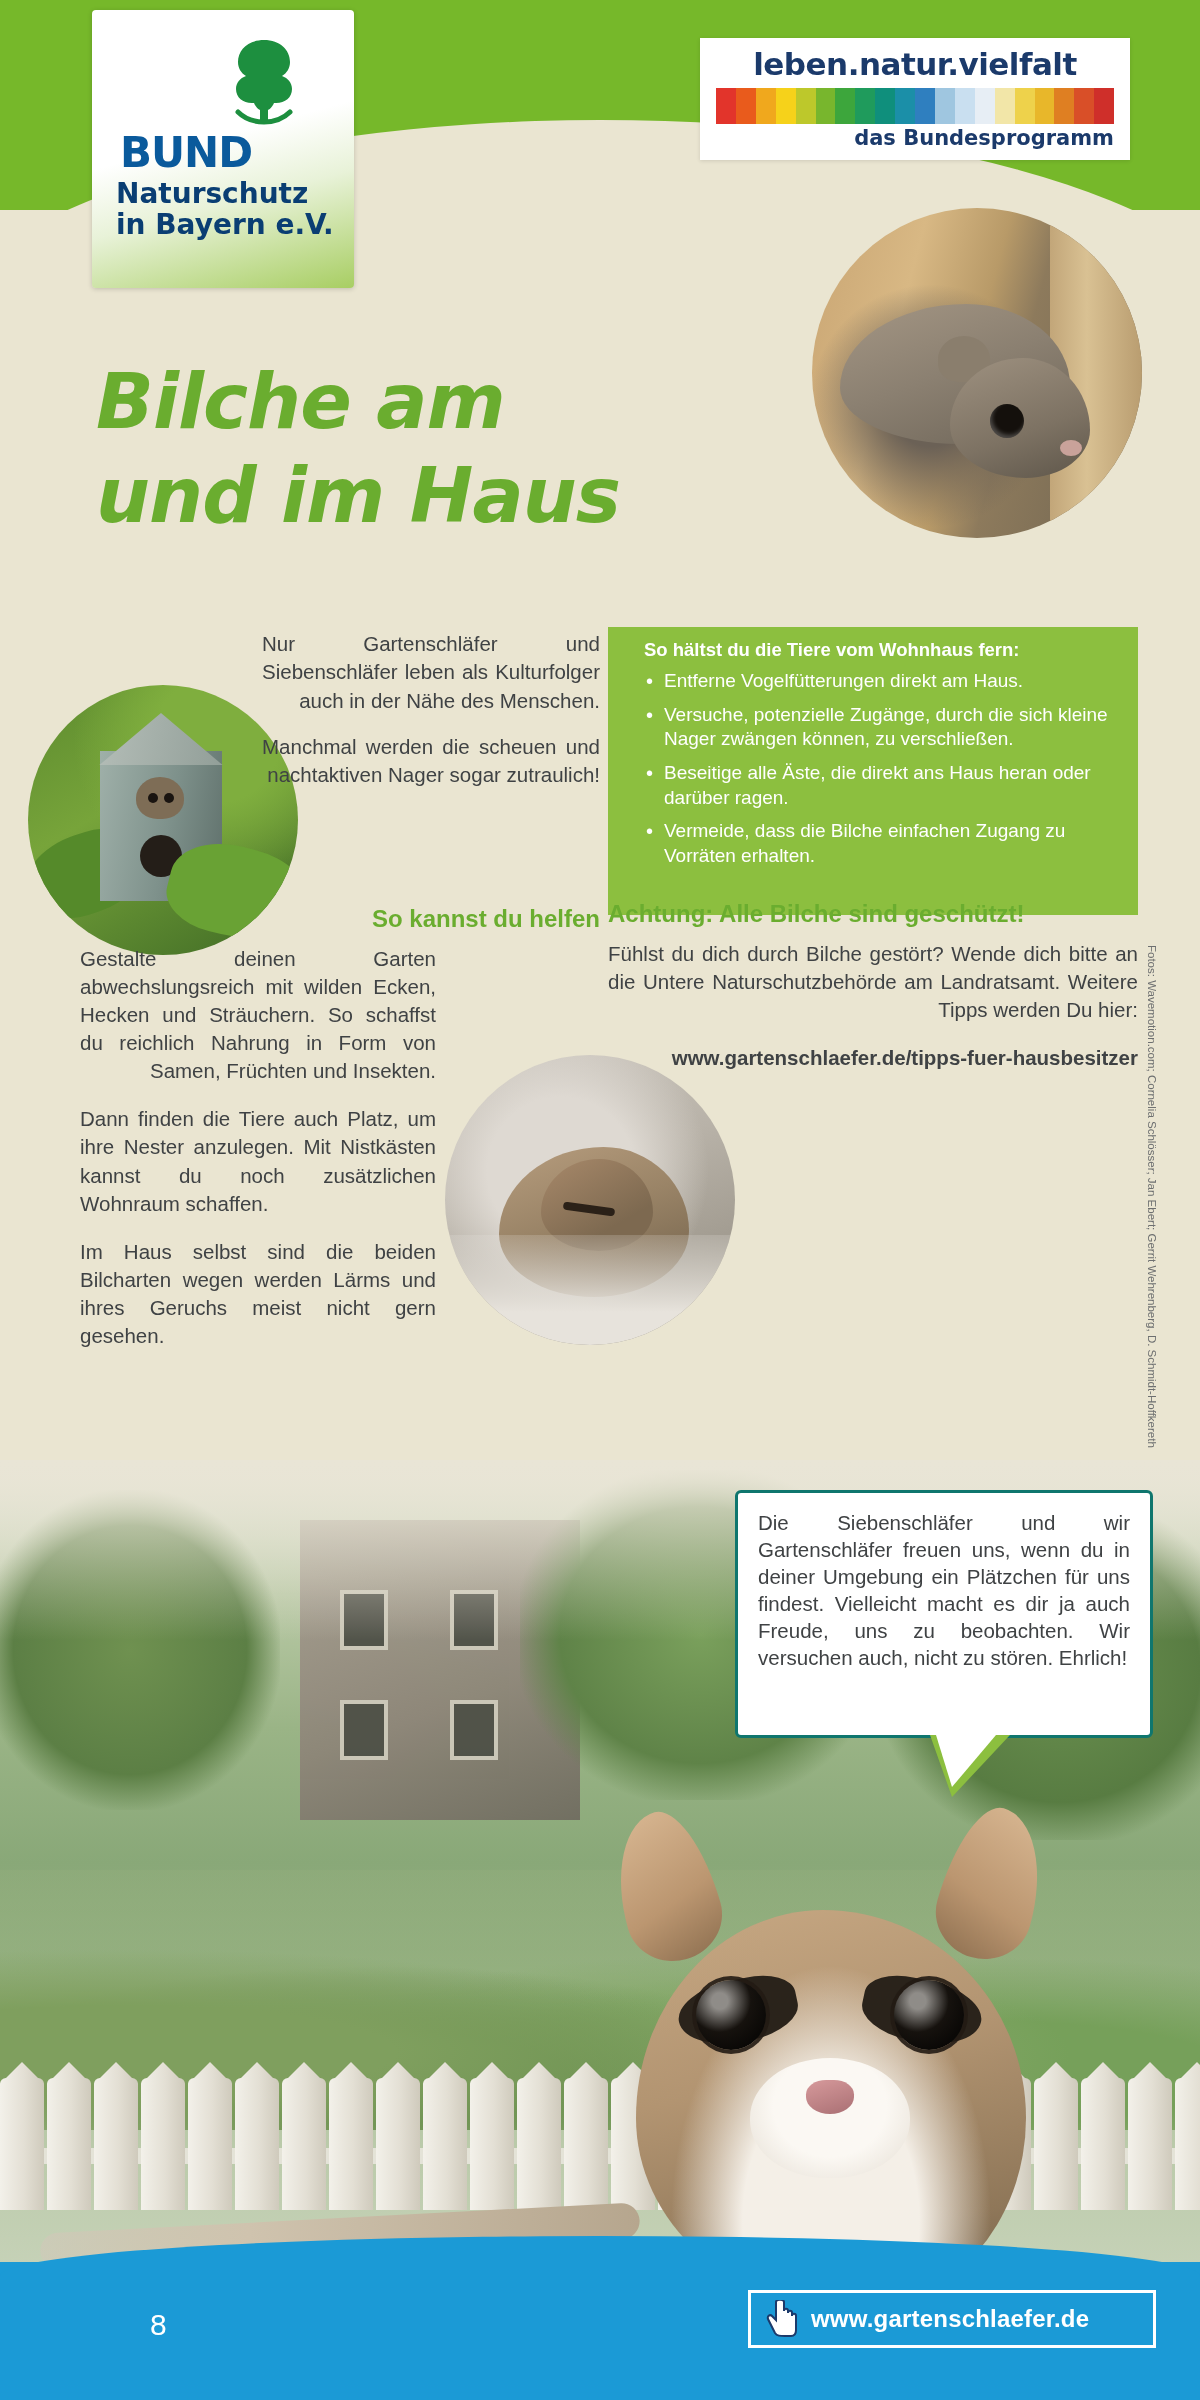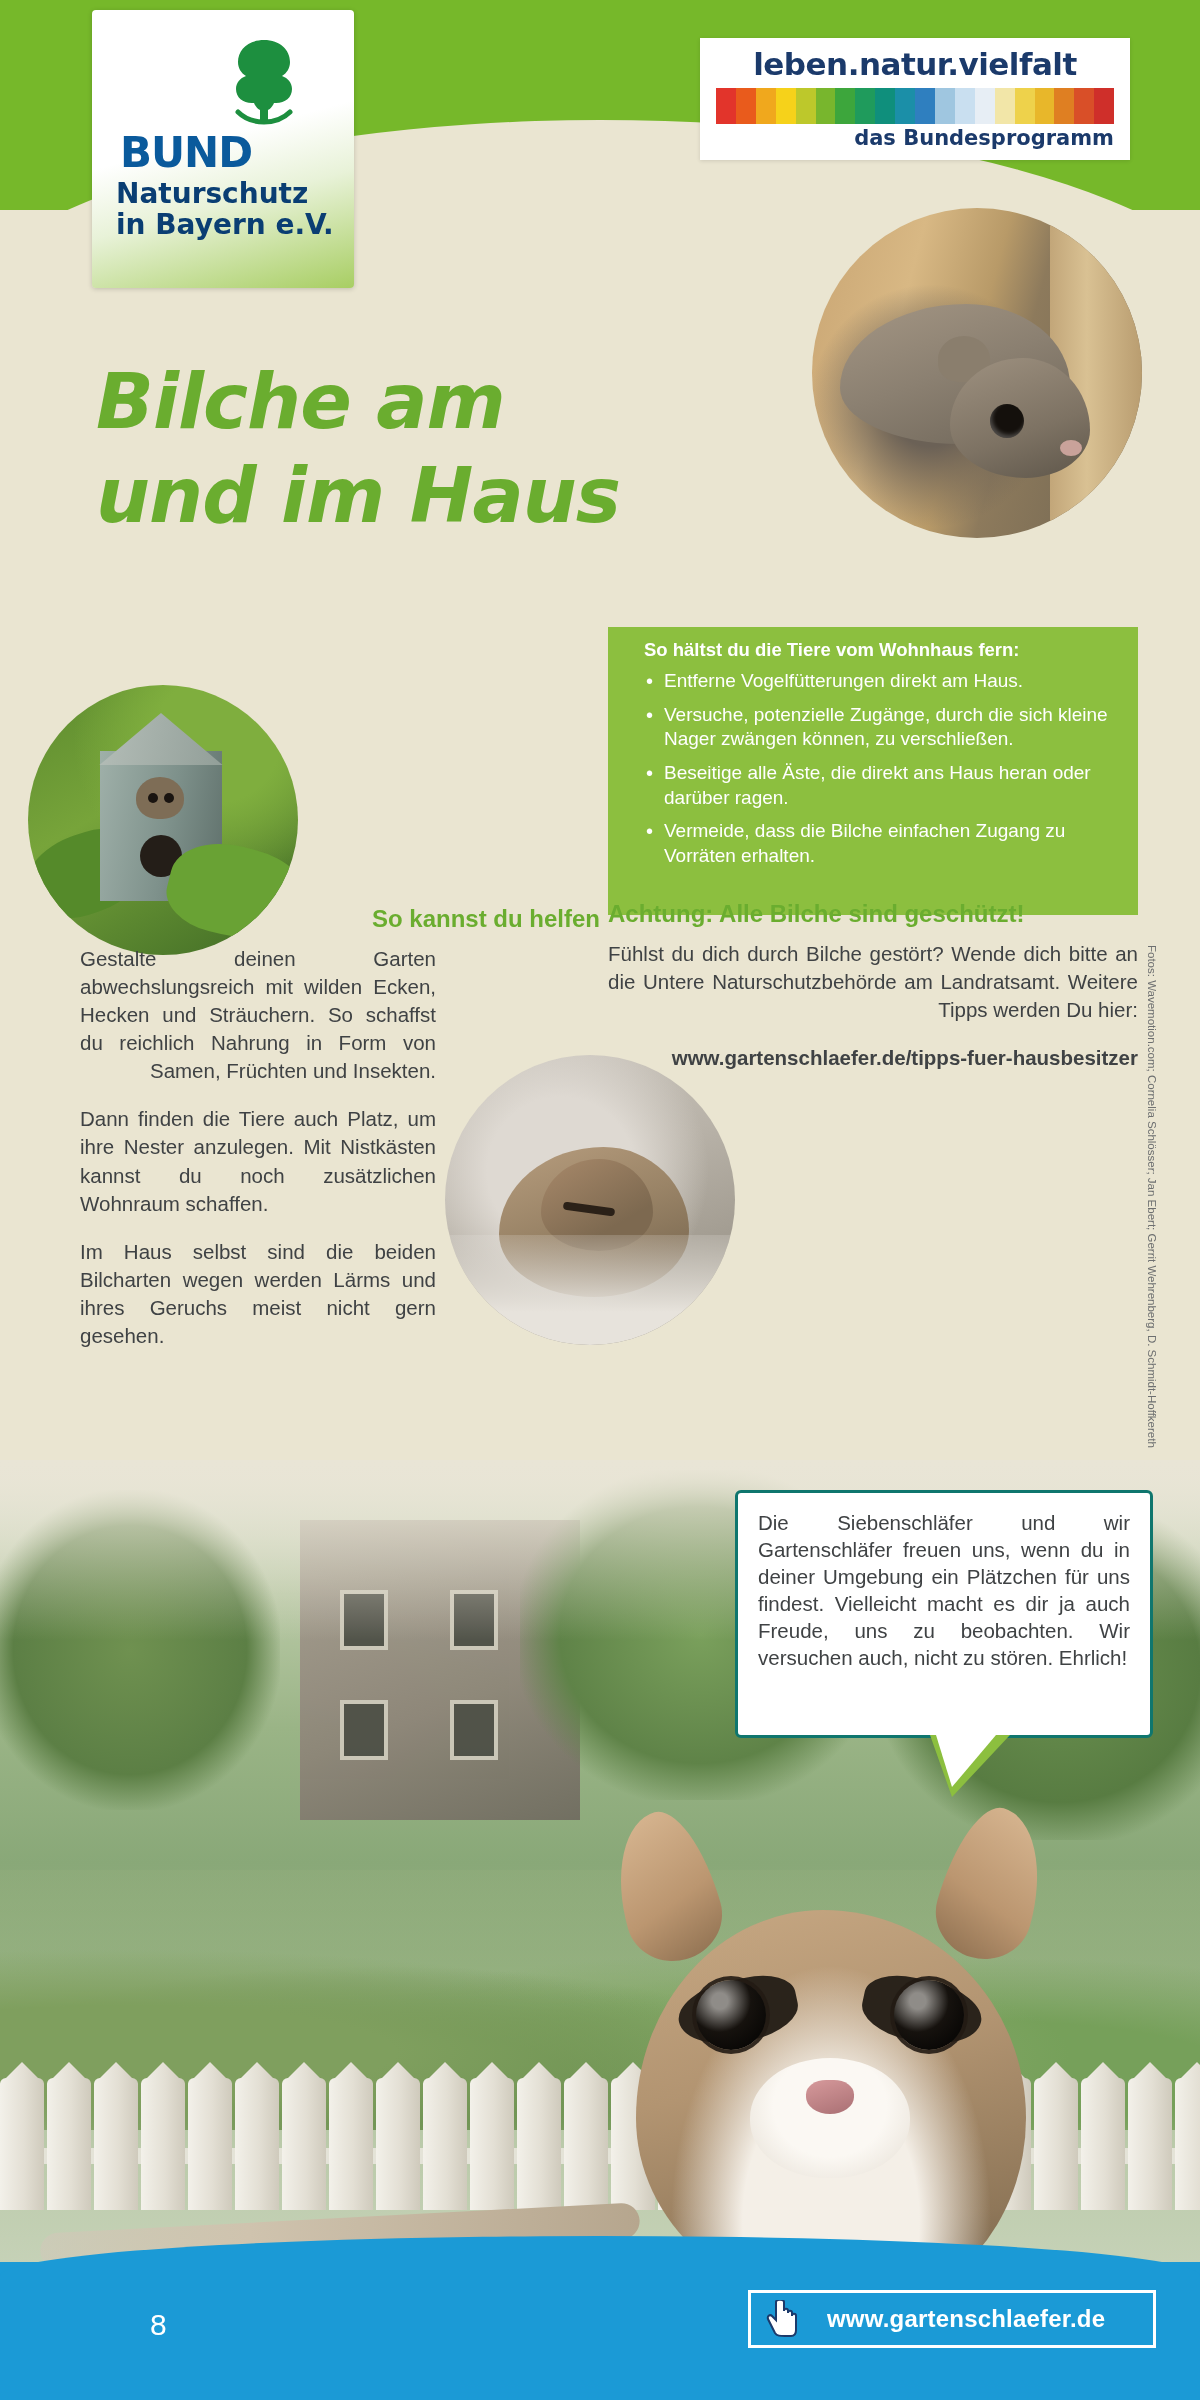--- a/index.html
+++ b/index.html
@@ -412,21 +412,21 @@
 
   
   .page-num {
     position: absolute; top: 2308px; left: 150px;
     font-size: 30px; color: #ffffff; font-weight: normal;
   }
   .url-box {
     position: absolute; top: 2290px; left: 748px;
     width: 408px; height: 58px;
     background: #1b9ad6; border: 3px solid #ffffff;
-    display: flex; align-items: center; gap: 28px;
+    display: flex; align-items: center; gap: 12px;
     padding-left: 14px;
   }
   .url-box .cursor-icon {
     width: 34px; height: 38px; position: relative; flex: 0 0 auto;
   }
   .url-box .url-text {
     font-size: 24px; font-weight: bold; color: #ffffff;
     letter-spacing: 0.2px;
   }
 </style>
@@ -500,20 +500,24 @@
     <div class="leaf2"></div>
   </div>
 
   <div class="photo photo-circle" id="photo-sleeping">
     <div class="fur"></div>
     <div class="head2"></div>
     <div class="eyeline"></div>
     <div class="down"></div>
   </div>
 
+  <div class="intro-text">
+    <p>Nur Gartenschläfer und Siebenschläfer leben als Kulturfolger auch in der Nähe des Menschen.</p>
+    <p>Manchmal werden die scheuen und nachtaktiven Nager sogar zutraulich!</p>
+  </div>
 
   <div class="green-box">
     <h3>So hältst du die Tiere vom Wohnhaus fern:</h3>
     <ul id="tips-list">
         <li>Entferne Vogelfütterungen direkt am Haus.</li>
         <li>Versuche, potenzielle Zugänge, durch die sich kleine Nager zwängen können, zu verschließen.</li>
         <li>Beseitige alle Äste, die direkt ans Haus heran oder darüber ragen.</li>
         <li>Vermeide, dass die Bilche einfachen Zugang zu Vorräten erhalten.</li>
       </ul>
   </div>

